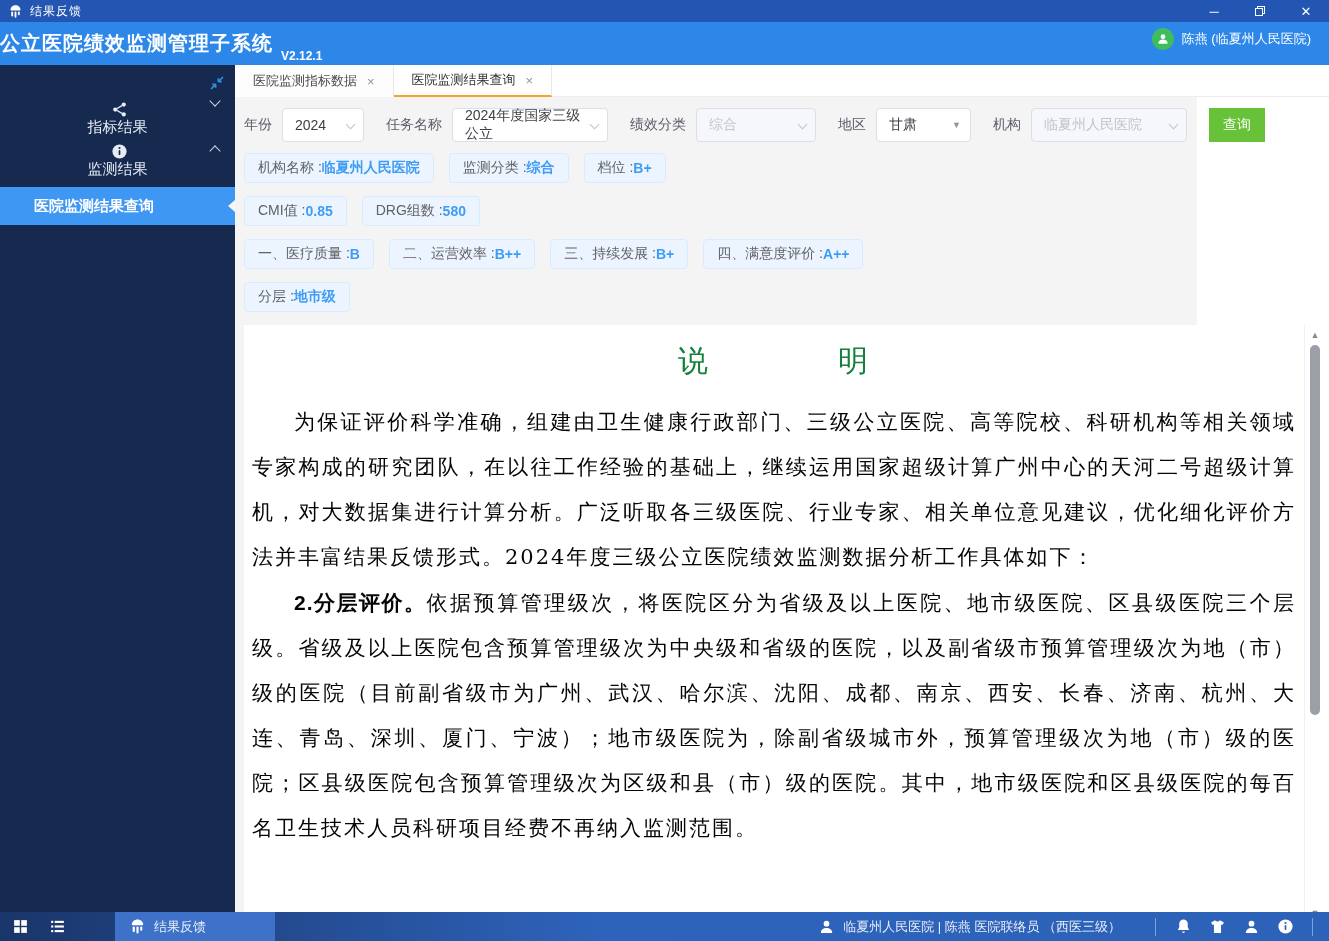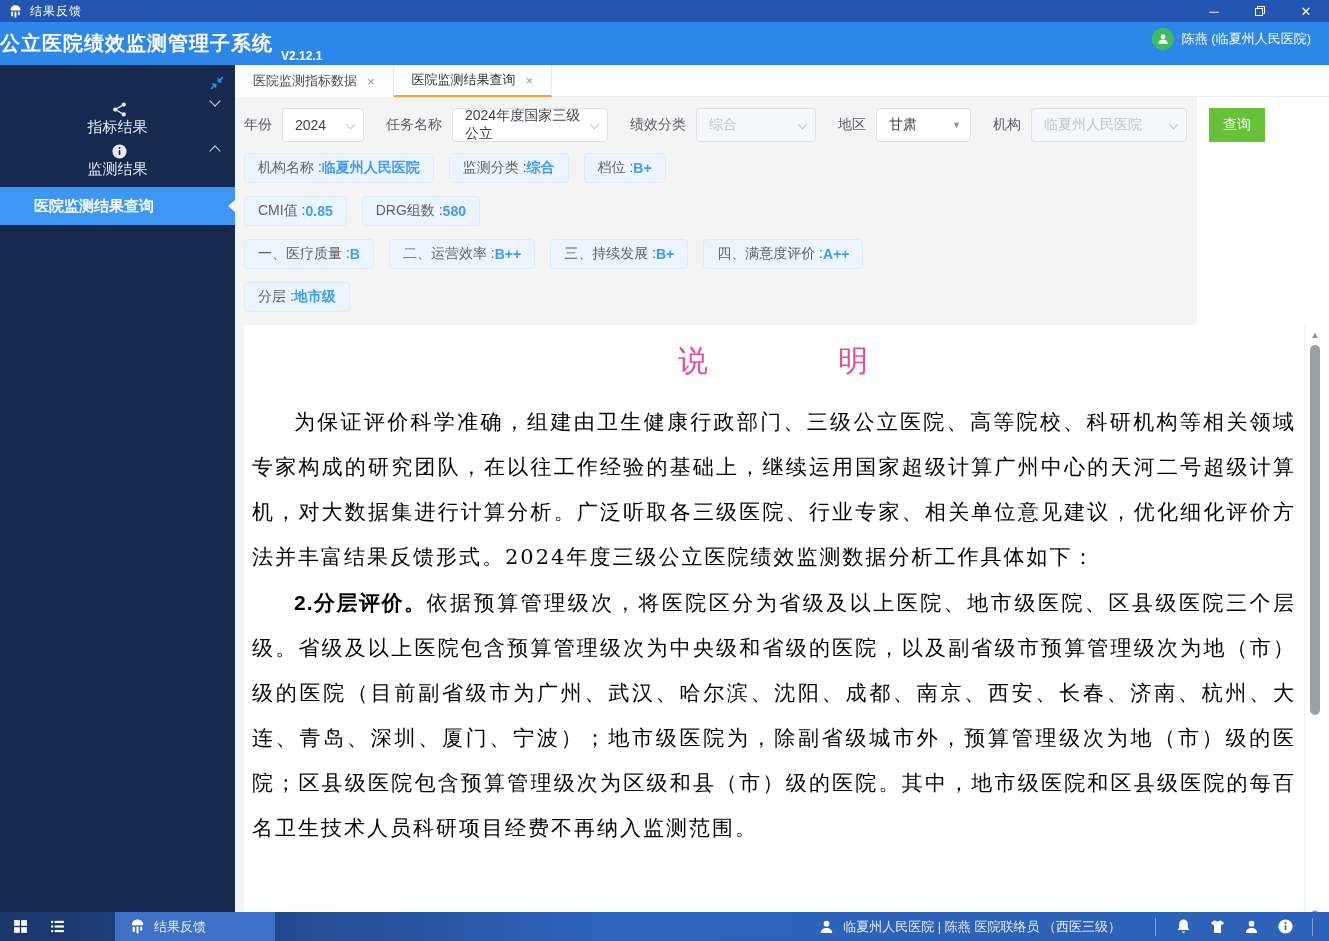--- a/index.html
+++ b/index.html
@@ -59,21 +59,21 @@
   .btn-query { width:56px; height:34px; background:#67c23a; border:none; border-radius:0; color:#fff; font-size:14px; cursor:pointer; }
 
   
   .badge-row { display:flex; align-items:flex-end; margin-bottom:13px; }
   .badge { display:inline-flex; align-items:center; background:#ecf5ff; border:1px solid #d9ecff; border-radius:4px; height:30px; padding:0 13px; font-size:14px; color:#606266; margin-right:15px; white-space:nowrap; }
   .badge b { color:#3e9cf5; font-weight:700; }
 
   
   .doc-wrap { position:relative; margin-top:0; width:1080px; height:598px; background:#fff; overflow:hidden; }
   .doc-body { position:absolute; left:0; top:0; width:1060px; height:598px; padding:16px 8px 0 8px; overflow:hidden; }
-  .doc-title { font-family:"DejaVu Serif","Liberation Serif",serif; font-size:30px; color:#ec4899; text-align:center; margin-bottom:18px; letter-spacing:2px; }
+  .doc-title { font-family:"DejaVu Serif","Liberation Serif",serif; font-size:30px; color:#15803d; text-align:center; margin-bottom:18px; letter-spacing:2px; }
   .doc-body p { font-family:"DejaVu Serif","Liberation Serif",serif; font-size:21px; line-height:45px; color:#050505; text-align:justify; text-indent:2em; letter-spacing:2px; }
   .doc-body p .lead { font-family:"Liberation Sans",sans-serif; font-weight:700; letter-spacing:1px; }
   
   .scrollbar { position:absolute; right:0; top:0; width:20px; height:598px; background:#fff; border-left:1px solid #f0f0f0; }
   .sb-arrow { position:absolute; left:0; width:20px; height:16px; display:flex; align-items:center; justify-content:center; font-size:9px; color:#8a8a8a; }
   .sb-up { top:2px; } .sb-down { bottom:2px; }
   .sb-thumb { position:absolute; left:5px; top:20px; width:10px; height:370px; background:#9aa0a6; border-radius:6px; }
 
   
   .statusbar { position:absolute; left:0; bottom:0; width:1329px; height:29px; background:linear-gradient(90deg,#1a3569 0%,#2e63bb 45%,#2d62b9 100%); display:flex; align-items:center; color:#e8eef8; }

